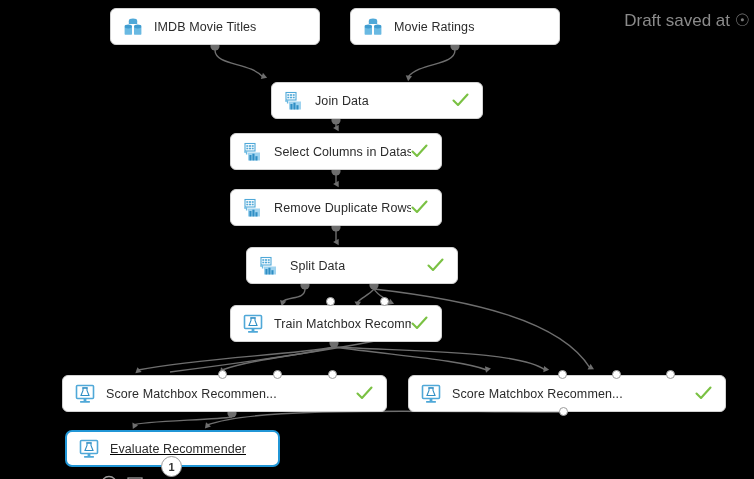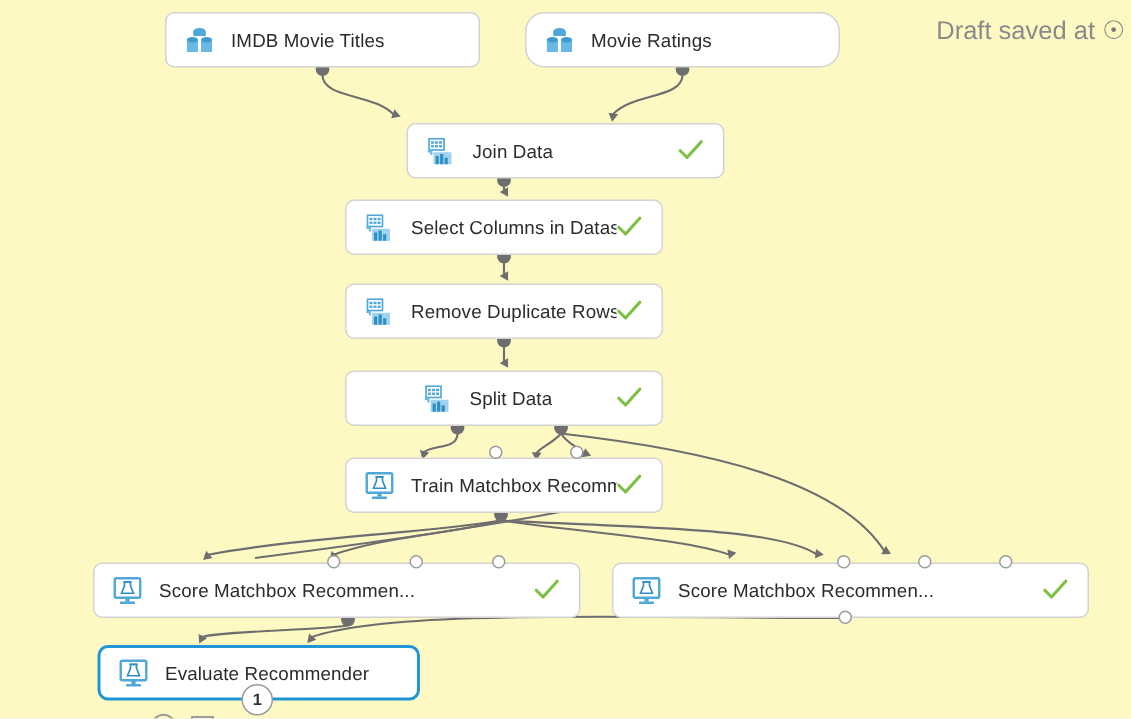--- a/index.html
+++ b/index.html
@@ -5,21 +5,21 @@
   * { box-sizing: border-box; margin: 0; padding: 0; }
   html, body {
     width: 754px; height: 479px;
     overflow: hidden;
     background: #efefef;
     font-family: "Liberation Sans", sans-serif;
   }
   #canvas {
     position: relative;
     width: 754px; height: 479px;
-    background: #fef9c3;
+    background: #000000;
   }
   #edge-layer {
     position: absolute; left: 0; top: 0;
     width: 754px; height: 479px;
     pointer-events: none;
   }
   .node {
     position: absolute;
     background: #ffffff;
     border: 1px solid #d2d2d2;
@@ -162,21 +162,21 @@
         <rect x="6.8" y="5" width="8.4" height="3" fill="#4fa8d8"></rect>
         <rect x="2.6" y="10.5" width="7.4" height="8.2" rx="0.6" fill="#69b9e2"></rect>
         <ellipse cx="6.3" cy="10.5" rx="3.7" ry="1.9" fill="#3f9cd0"></ellipse>
         <rect x="12" y="10.5" width="7.4" height="8.2" rx="0.6" fill="#69b9e2"></rect>
         <ellipse cx="15.7" cy="10.5" rx="3.7" ry="1.9" fill="#3f9cd0"></ellipse>
       </svg>
     </span>
     <span class="node-label">IMDB Movie Titles</span>
   </div>
 
-  <div class="node" style="left:350px; top:8px; width:210px; height:37px;border-radius:13px;">
+  <div class="node" style="left:350px; top:8px; width:210px; height:37px;">
     <span class="node-icon">
       <svg width="22" height="22" viewBox="0 0 22 22">
         <ellipse cx="11" cy="5" rx="4.2" ry="2.4" fill="#4fa8d8"></ellipse>
         <rect x="6.8" y="5" width="8.4" height="3" fill="#4fa8d8"></rect>
         <rect x="2.6" y="10.5" width="7.4" height="8.2" rx="0.6" fill="#69b9e2"></rect>
         <ellipse cx="6.3" cy="10.5" rx="3.7" ry="1.9" fill="#3f9cd0"></ellipse>
         <rect x="12" y="10.5" width="7.4" height="8.2" rx="0.6" fill="#69b9e2"></rect>
         <ellipse cx="15.7" cy="10.5" rx="3.7" ry="1.9" fill="#3f9cd0"></ellipse>
       </svg>
     </span>
@@ -251,21 +251,21 @@
       </svg>
     </span>
     <span class="node-label">Remove Duplicate Rows</span>
     <span class="node-check">
       <svg width="17" height="15" viewBox="0 0 17 15">
         <path d="M 1.5 7.5 L 6 12 L 15.5 1.5" fill="none" stroke="#7ac143" stroke-width="2.1" stroke-linecap="round" stroke-linejoin="round"></path>
       </svg>
     </span>
   </div>
 
-  <div class="node" style="left:230px; top:247px; width:212px; height:37px;padding-left:39px;">
+  <div class="node" style="left:246px; top:247px; width:212px; height:37px;">
     <span class="node-icon">
       <svg width="22" height="22" viewBox="0 0 22 22">
         <rect x="3" y="2.5" width="10" height="7.5" fill="#ffffff" stroke="#4fa8d8" stroke-width="1.1"></rect>
         <rect x="4.3" y="4.2" width="2" height="1.6" fill="#4fa8d8"></rect>
         <rect x="7" y="4.2" width="2" height="1.6" fill="#4fa8d8"></rect>
         <rect x="9.7" y="4.2" width="2" height="1.6" fill="#4fa8d8"></rect>
         <rect x="4.3" y="6.7" width="2" height="1.6" fill="#4fa8d8"></rect>
         <rect x="7" y="6.7" width="2" height="1.6" fill="#4fa8d8"></rect>
         <rect x="9.7" y="6.7" width="2" height="1.6" fill="#4fa8d8"></rect>
         <path d="M 2.2 11 L 4.6 11 L 4.6 13.4" fill="none" stroke="#69b9e2" stroke-width="1.4"></path>
@@ -339,21 +339,21 @@
       <svg width="17" height="15" viewBox="0 0 17 15">
         <path d="M 1.5 7.5 L 6 12 L 15.5 1.5" fill="none" stroke="#7ac143" stroke-width="2.1" stroke-linecap="round" stroke-linejoin="round"></path>
       </svg>
     </span>
   </div>
   <span class="port" style="left:558px; top:370px;"></span>
   <span class="port" style="left:612px; top:370px;"></span>
   <span class="port" style="left:666px; top:370px;"></span>
   <span class="port" style="left:559px; top:407px;"></span>
 
-  <div class="node selected" style="left:65px; top:430px; width:215px; height:37px;">
+  <div class="node selected" style="left:65px; top:430px; width:215px; height:37px;text-decoration:underline;">
     <span class="node-icon">
       <svg width="22" height="22" viewBox="0 0 22 22">
         <rect x="2.5" y="2.5" width="17" height="13" rx="1" fill="#ffffff" stroke="#4fa8d8" stroke-width="1.6"></rect>
         <path d="M 9 5 L 13 5 L 13 7.5 L 15 12.5 L 7 12.5 L 9 7.5 Z" fill="#ffffff" stroke="#2f8ec4" stroke-width="1.1"></path>
         <rect x="8.3" y="4.3" width="5.4" height="1.2" fill="#2f8ec4"></rect>
         <rect x="9.6" y="15.5" width="2.8" height="2.6" fill="#4fa8d8"></rect>
         <rect x="6" y="18" width="10" height="1.7" rx="0.6" fill="#4fa8d8"></rect>
       </svg>
     </span>
     <span class="node-label">Evaluate Recommender</span>

